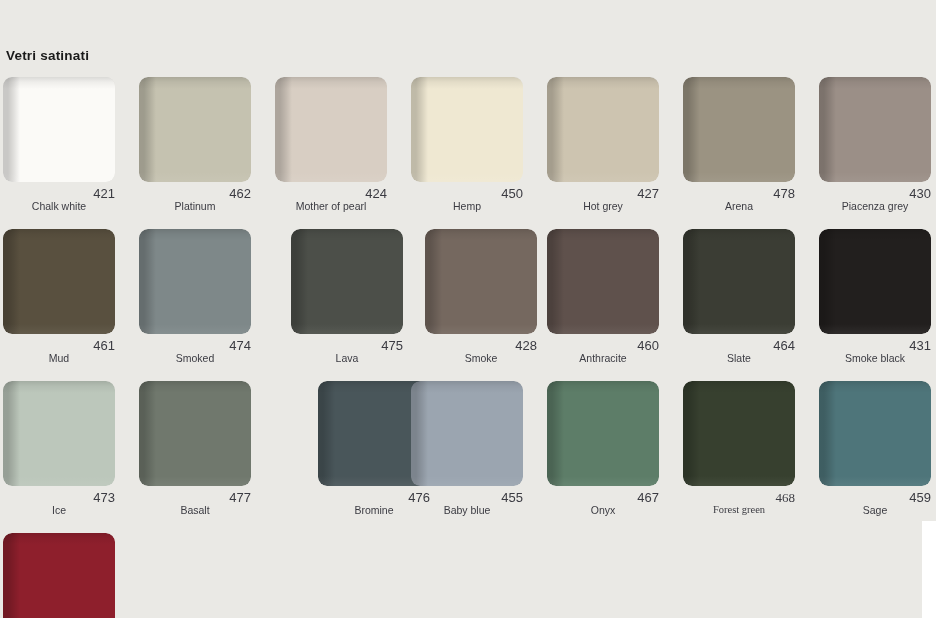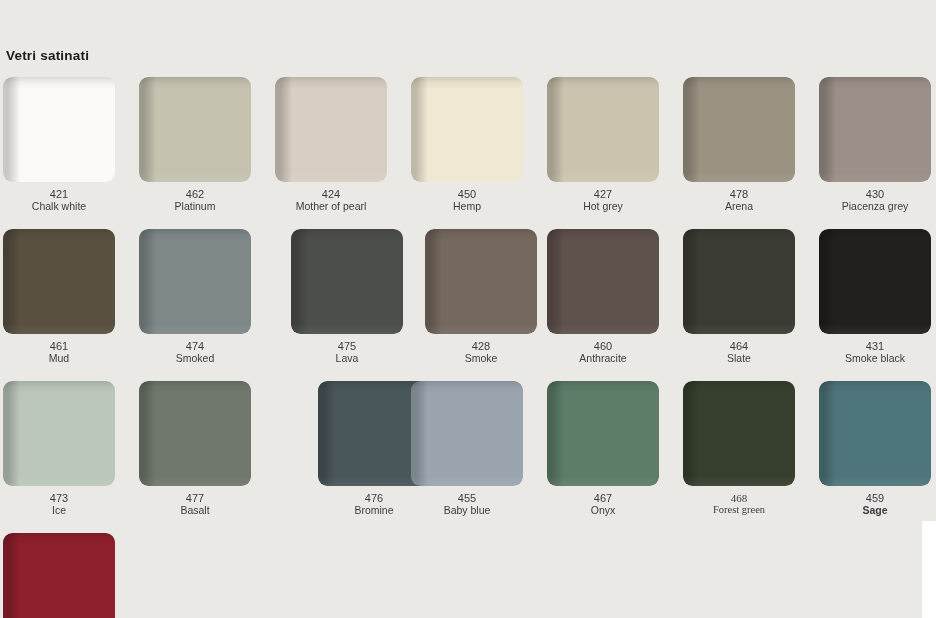--- a/index.html
+++ b/index.html
@@ -83,22 +83,22 @@
   }
   .swatch-chip .chip-gloss {
     position: absolute;
     left: 0; right: 0; bottom: 0;
     height: 10px;
     background: linear-gradient(to top,
         rgba(255,255,255,0.06) 0px,
         rgba(255,255,255,0.0) 10px);
   }
   .swatch-code {
-    text-align: center;
-    font-size: 11px;
+    text-align: right;
+    font-size: 13px;
     color: #3b3b42;
     line-height: 12px;
     margin-top: 6px;
   }
   .swatch-name {
     text-align: center;
     font-size: 10.5px;
     color: #3b3b42;
     line-height: 12px;
   }
@@ -325,21 +325,21 @@
           <div class="swatch-name" style="color: rgb(59, 59, 66);">Forest green</div>
         </div>
         <div class="swatch-cell" style="left: 816px;">
           <div class="swatch-chip">
             <div class="chip-base" style="background: rgb(78, 117, 122);"></div>
             <div class="chip-shade"></div>
             <div class="chip-shade-top"></div>
             <div class="chip-gloss"></div>
           </div>
           <div class="swatch-code" style="color: rgb(59, 59, 66);">459</div>
-          <div class="swatch-name" style="color: rgb(59, 59, 66); font-weight: bold;">Sage</div>
+          <div class="swatch-name" style="color: rgb(59, 59, 66);">Sage</div>
         </div>
       </div>
       <div class="swatch-row">
         <div class="swatch-cell" style="left: 0px;">
           <div class="swatch-chip">
             <div class="chip-base" style="background: rgb(142, 31, 44);"></div>
             <div class="chip-shade"></div>
             <div class="chip-shade-top"></div>
             <div class="chip-gloss"></div>
           </div>

